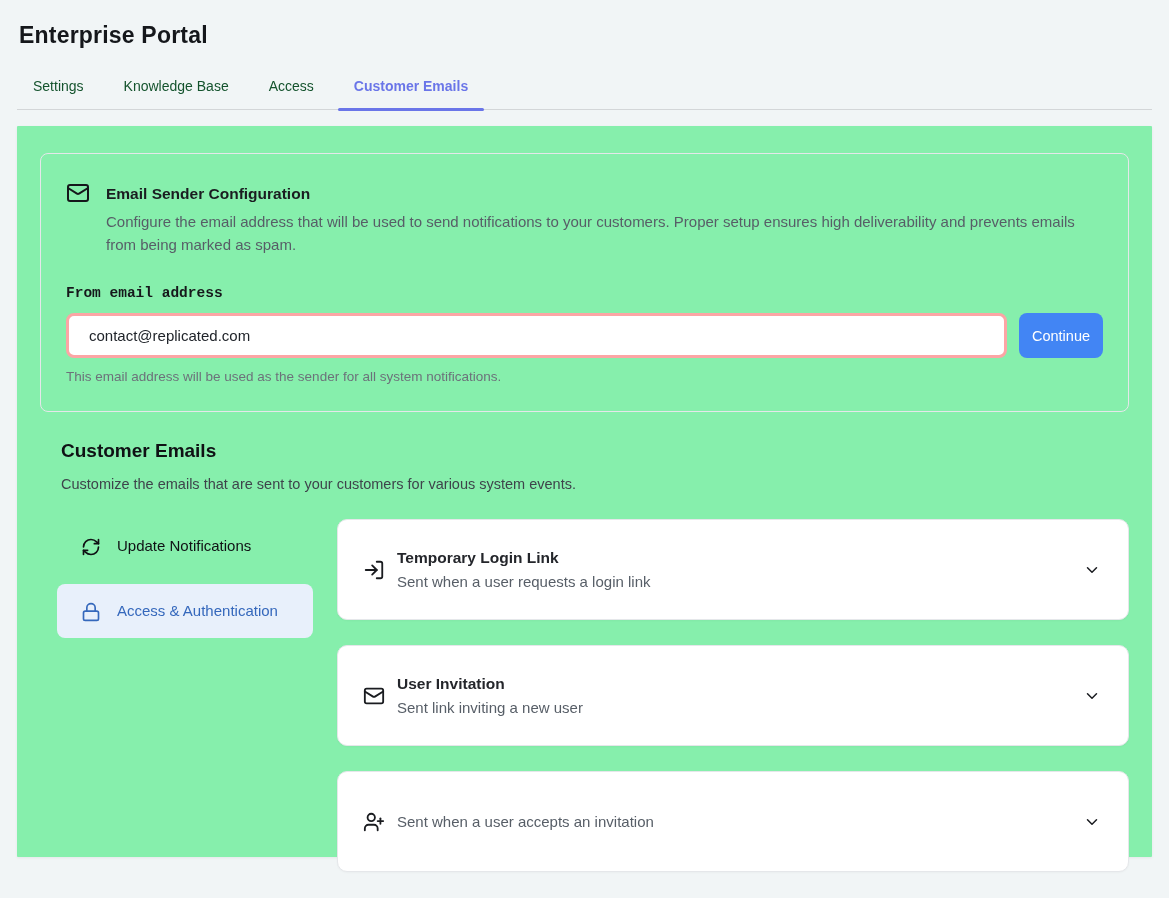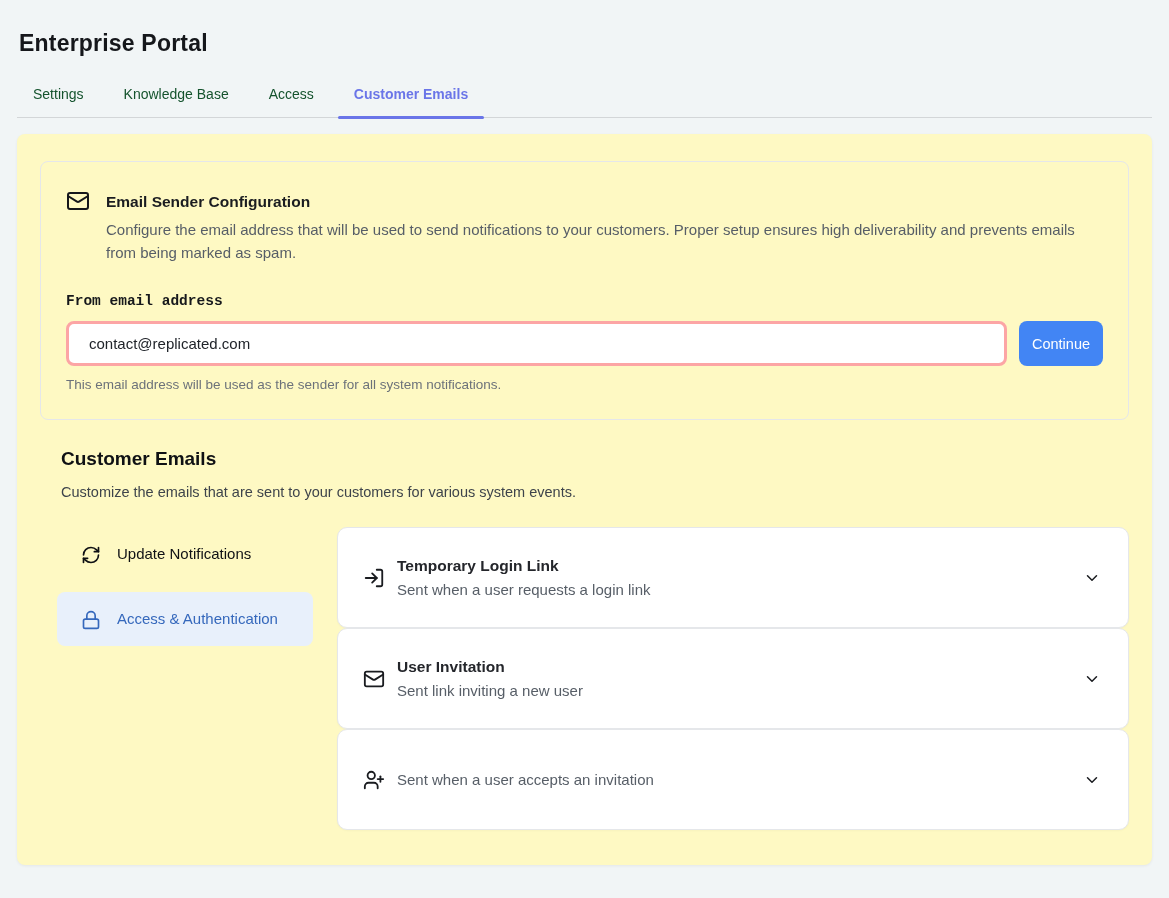--- a/index.html
+++ b/index.html
@@ -2,21 +2,21 @@
 <html><head>
 <meta charset="utf-8">
 <style>
   * { margin: 0; padding: 0; box-sizing: border-box; }
   html, body { width: 1169px; height: 898px; overflow: hidden; }
   body {
     background: #F1F5F6;
     font-family: "Liberation Sans", sans-serif;
     color: #15171B;
   }
-  .page { padding: 12px 17px; }
+  .page { padding: 4px 17px; }
 
   
   .page-title {
     padding: 18px 2px 0 2px;
     font-size: 23px;
     font-weight: 700;
     color: #15171B;
     letter-spacing: 0.2px;
   }
 
@@ -45,22 +45,22 @@
     position: absolute;
     left: 0; right: 0; bottom: -2px;
     height: 3px;
     background: #6A75E8;
     border-radius: 2px;
   }
 
   
   .main-card {
     margin-top: 16px;
-    background: #fef9c3;
-    border-radius: 8px;
+    background: #86efac;
+    border-radius: 1px;
     box-shadow: 0 1px 3px rgba(0,0,0,0.06);
     height: 731px;
     padding: 27px 23px 20px 23px;
   }
 
   
   .sender-card {
     border: 1px solid #E5E7EA;
     border-radius: 8px;
     padding: 28px 25px 27px 25px;
@@ -121,21 +121,21 @@
     font-weight: 500;
     line-height: 22px;
     color: #0F1114;
     cursor: pointer;
   }
   .cat-item svg { flex-shrink: 0; margin-top: 2px; }
   .cat-item.active { background: #E8F0FB; color: #3568BC; }
   .cat-item + .cat-item { margin-top: 11px; }
 
   
-  .tpl-col { flex: 1; display: flex; flex-direction: column; }
+  .tpl-col { flex: 1; display: flex; flex-direction: column; gap: 25px; }
   .tpl-card {
     border: 1px solid #E5E7EA;
     border-radius: 10px;
     height: 101px;
     display: flex;
     align-items: center;
     padding: 0 27px 0 25px;
     background: #FFFFFF;
     box-shadow: 0 1px 2px rgba(0,0,0,0.03);
     cursor: pointer;

